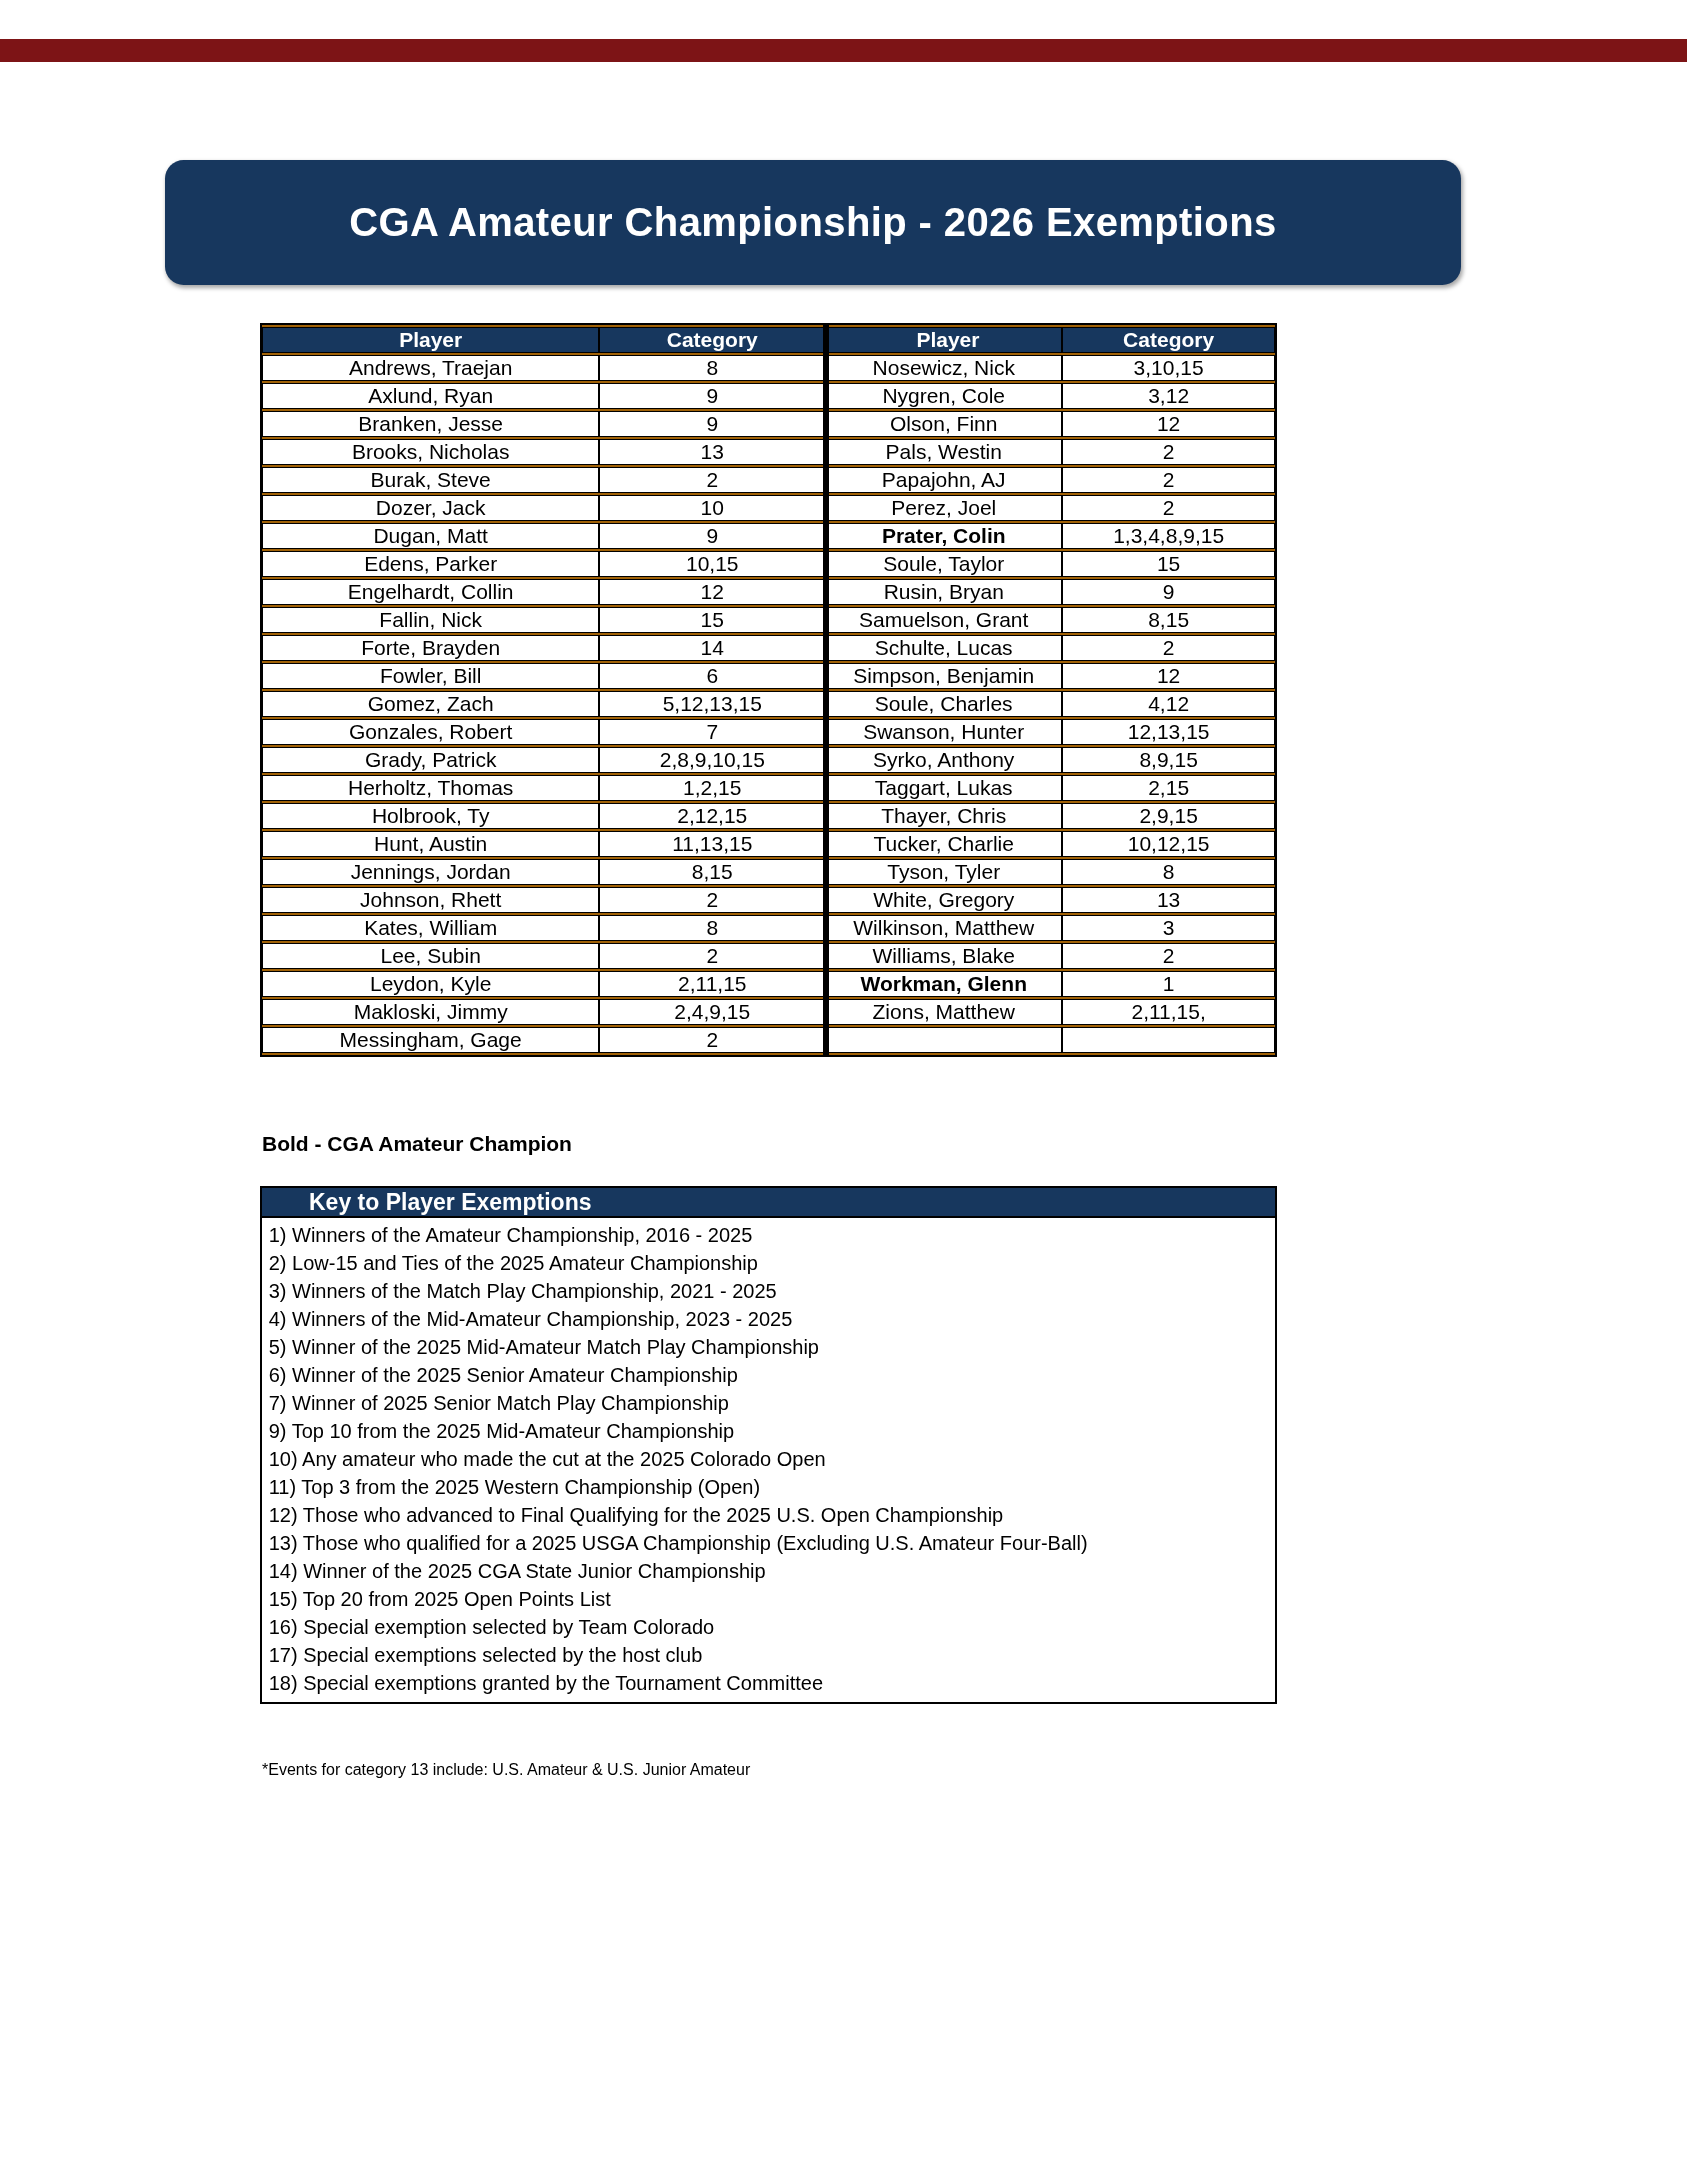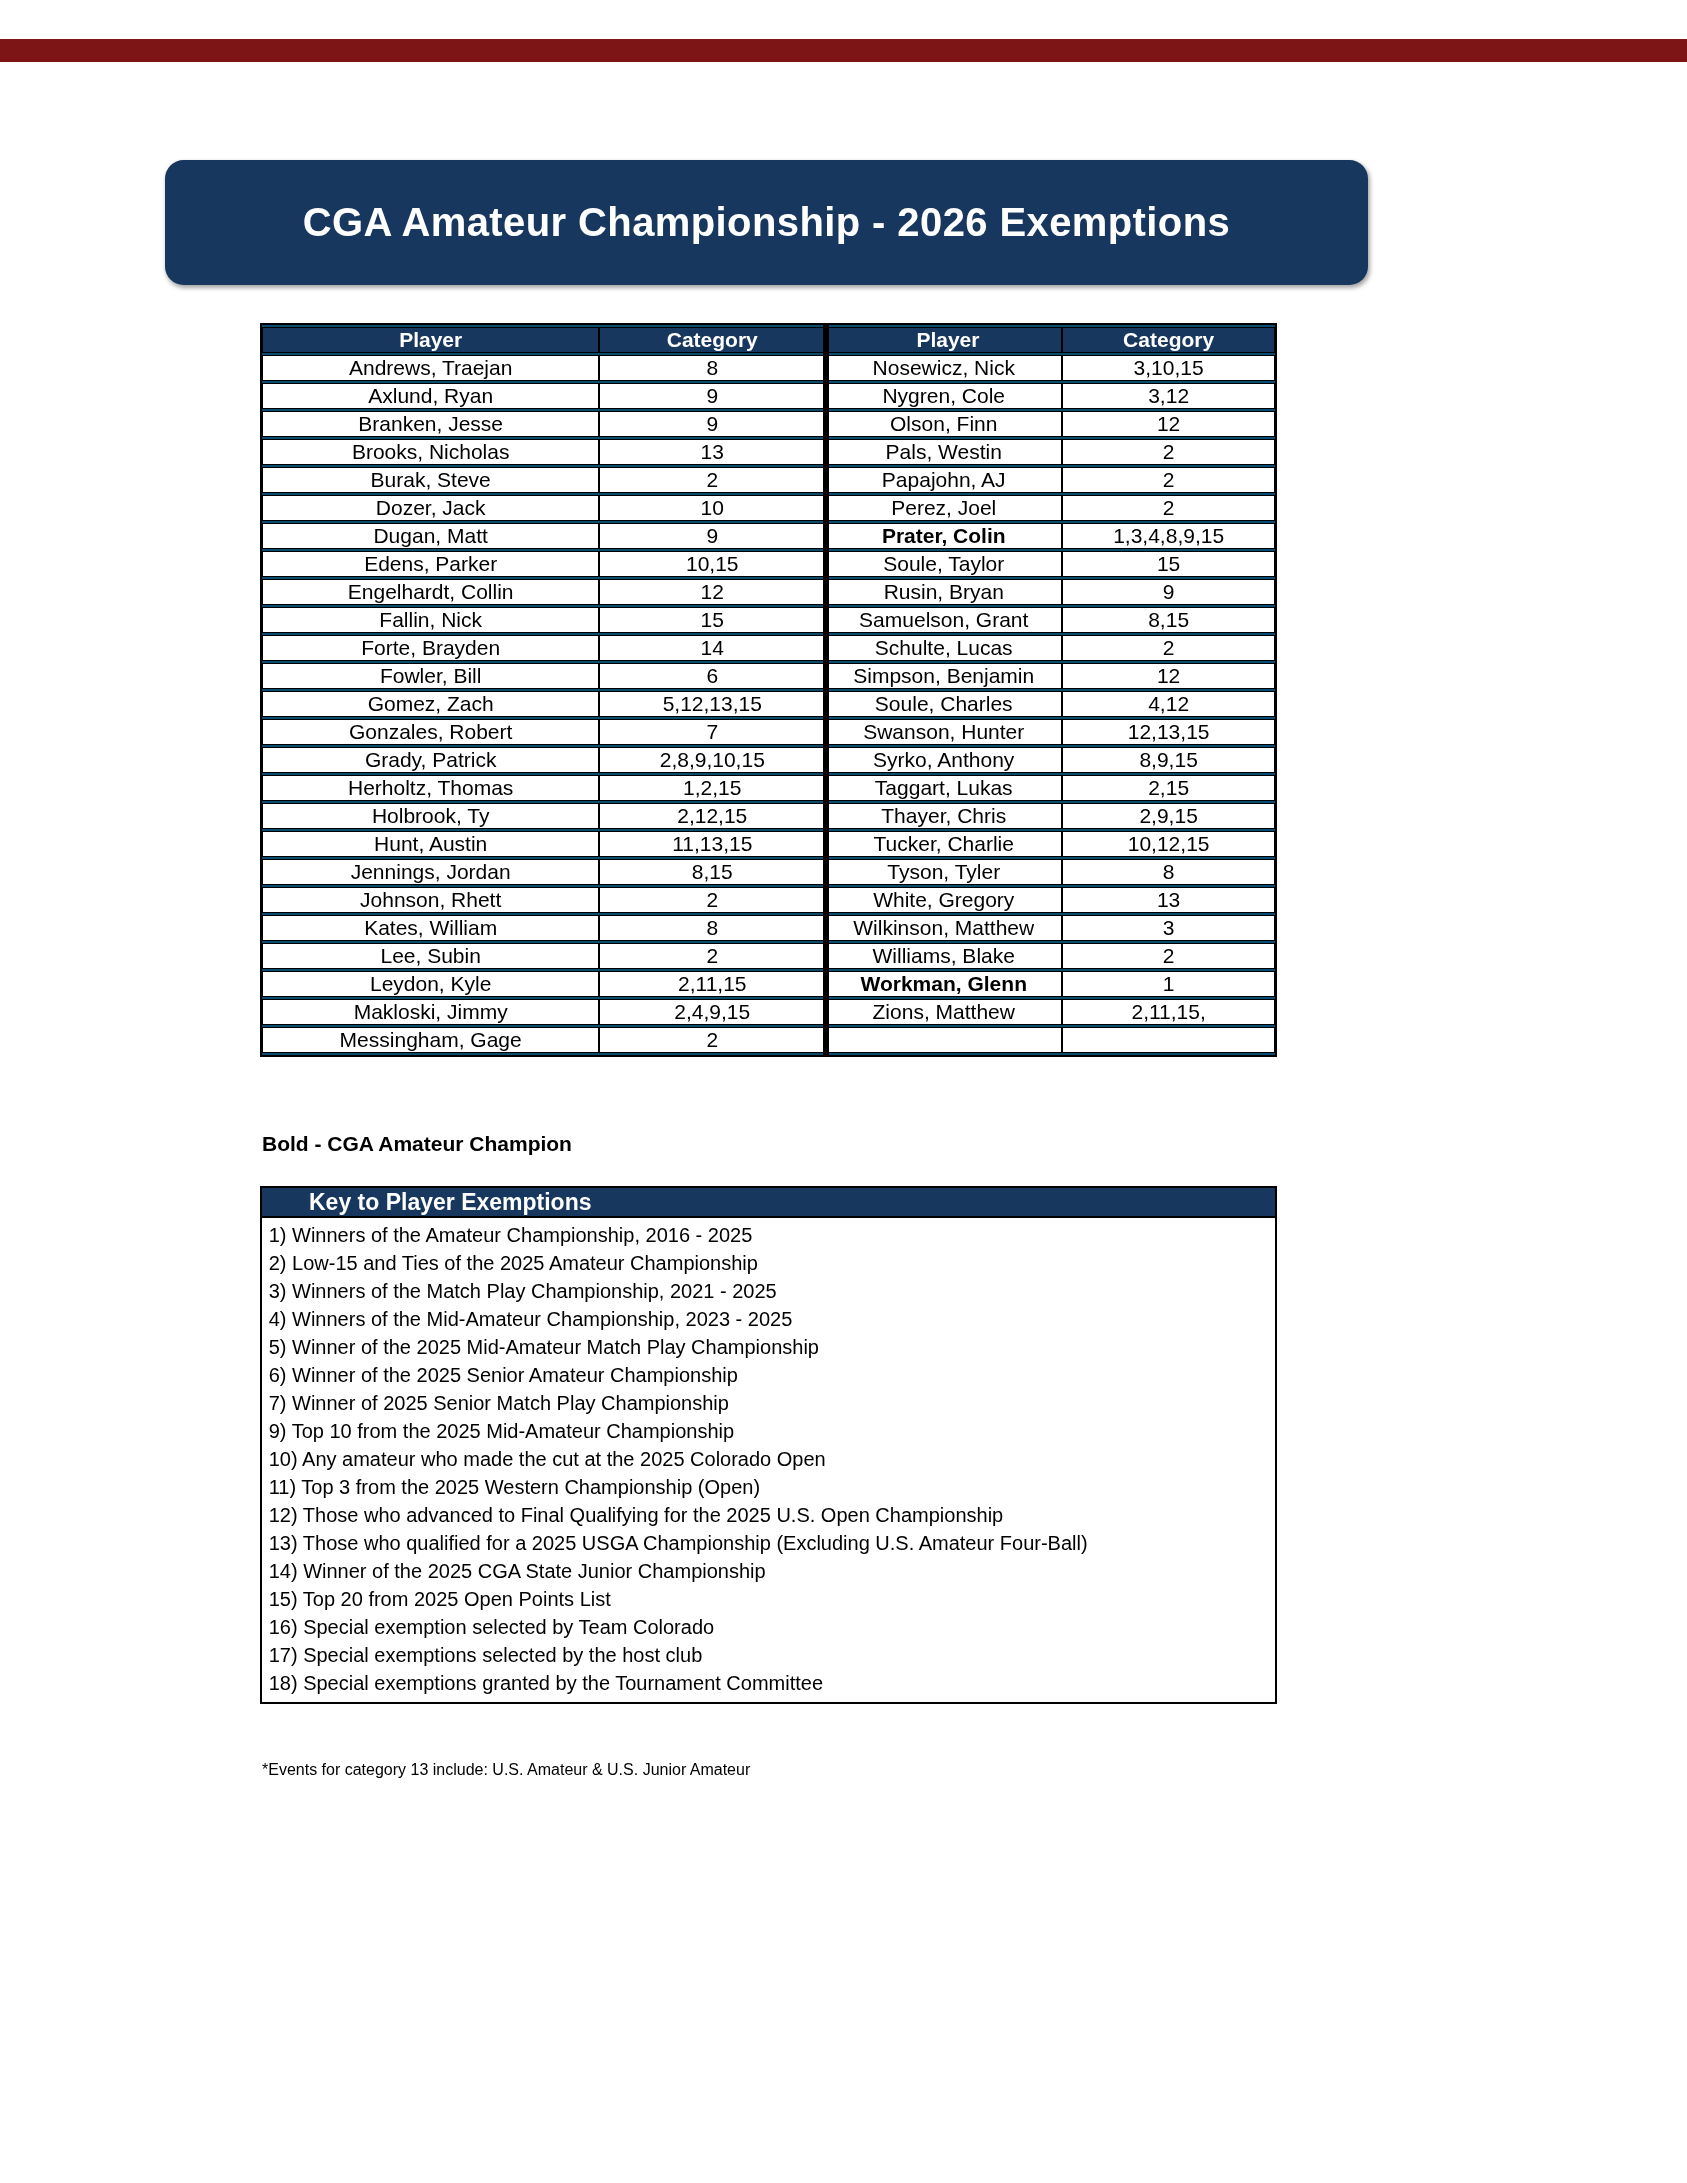--- a/index.html
+++ b/index.html
@@ -12,41 +12,41 @@
     overflow: hidden;
   }
 
   .top-red-bar {
     position: absolute; left: 0; top: 39px;
     width: 100%; height: 23px;
   }
 
   .title-banner {
     position: absolute; left: 165px; top: 160px;
-    width: 1203px; height: 125px;
+    width: 1296px; height: 125px;
     border-radius: 18.6px;
     display: flex; align-items: center; justify-content: center;
     box-shadow: 1.7px 2.5px 4.2px rgba(0,0,0,0.35);
   }
   .title-banner h1 {
     color: #ffffff; font-size: 40px; font-weight: bold;
     letter-spacing: 0.4px;
   }
 
   .table-wrap {
     position: absolute; left: 260px; top: 323px;
     width: 1017px;
     border: 2.5px solid #000;
     background: #ffffff;
   }
   table.exemptions {
     width: 100%;
     border-collapse: separate;
     border-spacing: 0 2.5px;
-    background: #0c4a6e;
+    background: #a16207;
     table-layout: fixed;
   }
   table.exemptions th, table.exemptions td {
     border: 1.7px solid #000;
     height: 26px;
     font-size: 21px;
     line-height: 22px;
     text-align: center;
     white-space: nowrap;
     overflow: hidden;

